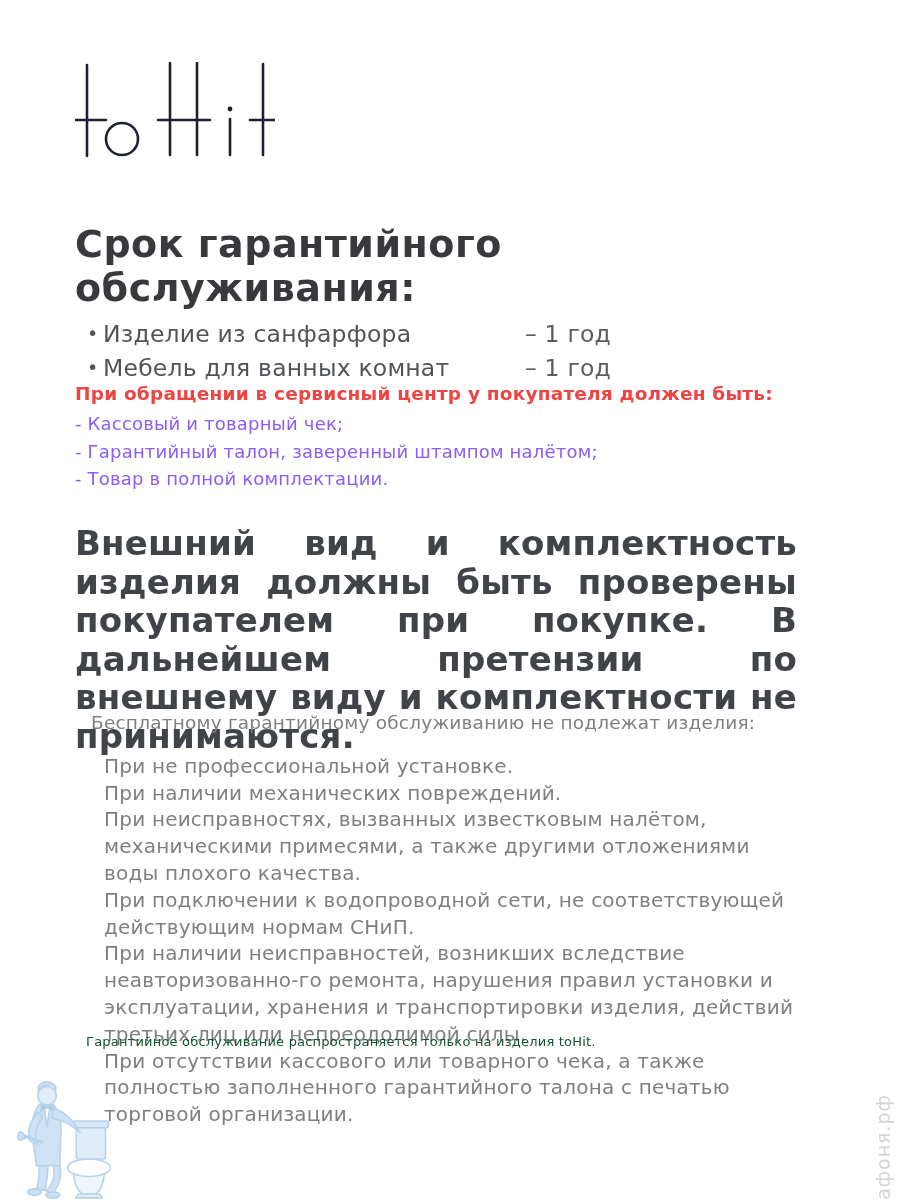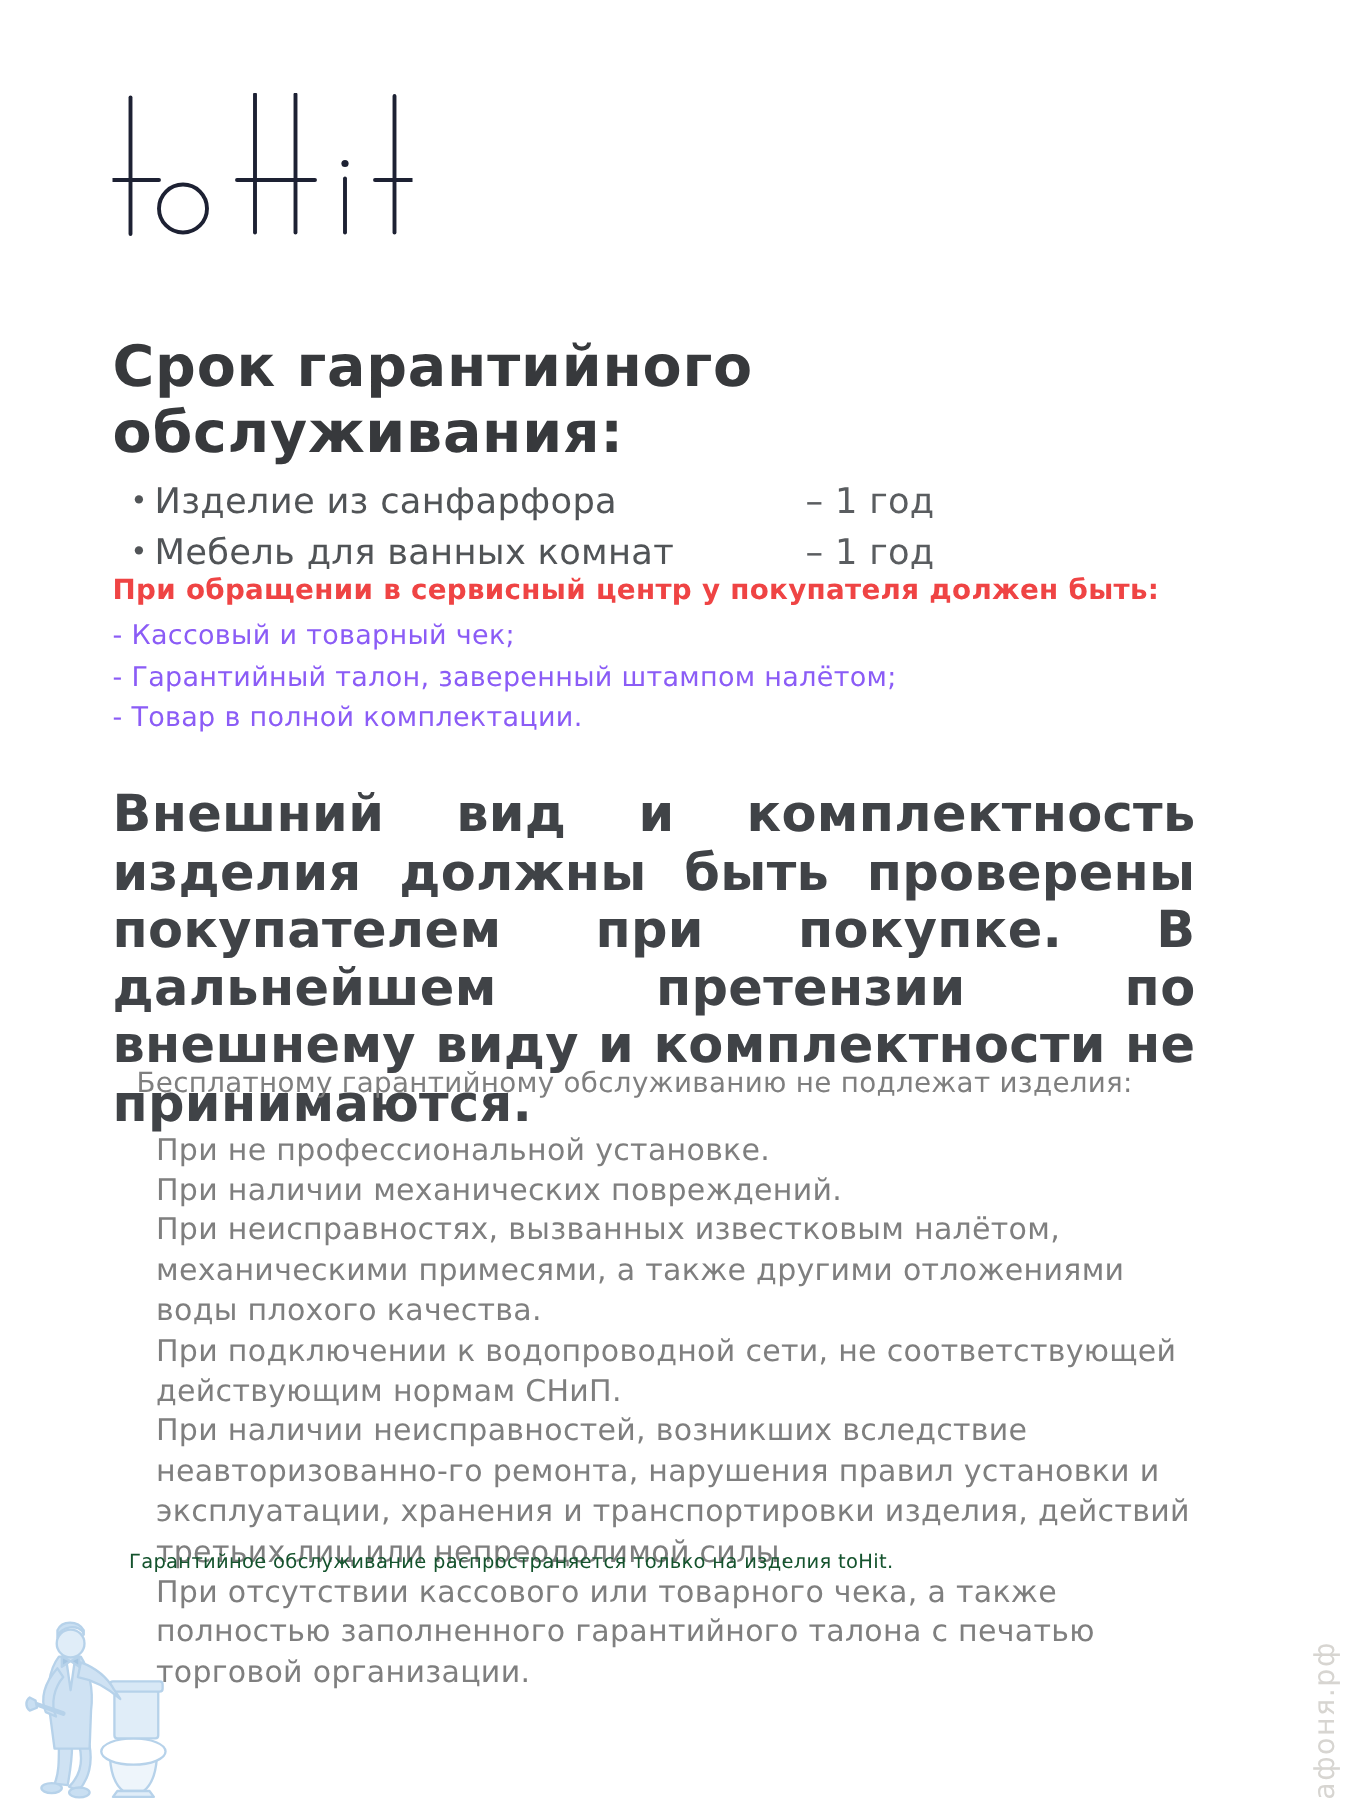--- a/index.html
+++ b/index.html
@@ -14,21 +14,21 @@
   .logo{left:75px;top:62px;width:200px;height:115px;}
 
   
   .warranty{left:75px;top:222px;width:620px;}
   .warranty-heading{
     font-size:38px;font-weight:bold;color:#37393c;letter-spacing:.5px;
     margin:0 0 10px 0;
   }
   .warranty-row{position:relative;height:34px;font-size:23.5px;color:#515457;letter-spacing:.2px;margin-left:12px;}
   .warranty-row .bullet{display:inline-block;width:16px;font-size:19px;vertical-align:2px;color:#515457;}
-  .warranty-row .value{position:absolute;left:450px;top:0;color:#5a5d60;}
+  .warranty-row .value{position:absolute;left:438px;top:0;color:#5a5d60;}
 
   
   .requirements{left:75px;top:383px;width:720px;}
   .req-heading{font-size:18.5px;font-weight:bold;color:#ef4444;letter-spacing:.2px;margin:0 0 6px 0;}
   .req-line{font-size:18px;color:#8b5cf6;line-height:27.5px;letter-spacing:.2px;}
 
   
   .notice{
     left:75px;top:524px;width:722px;
     font-size:34px;font-weight:600;color:#404347;line-height:38.5px;

